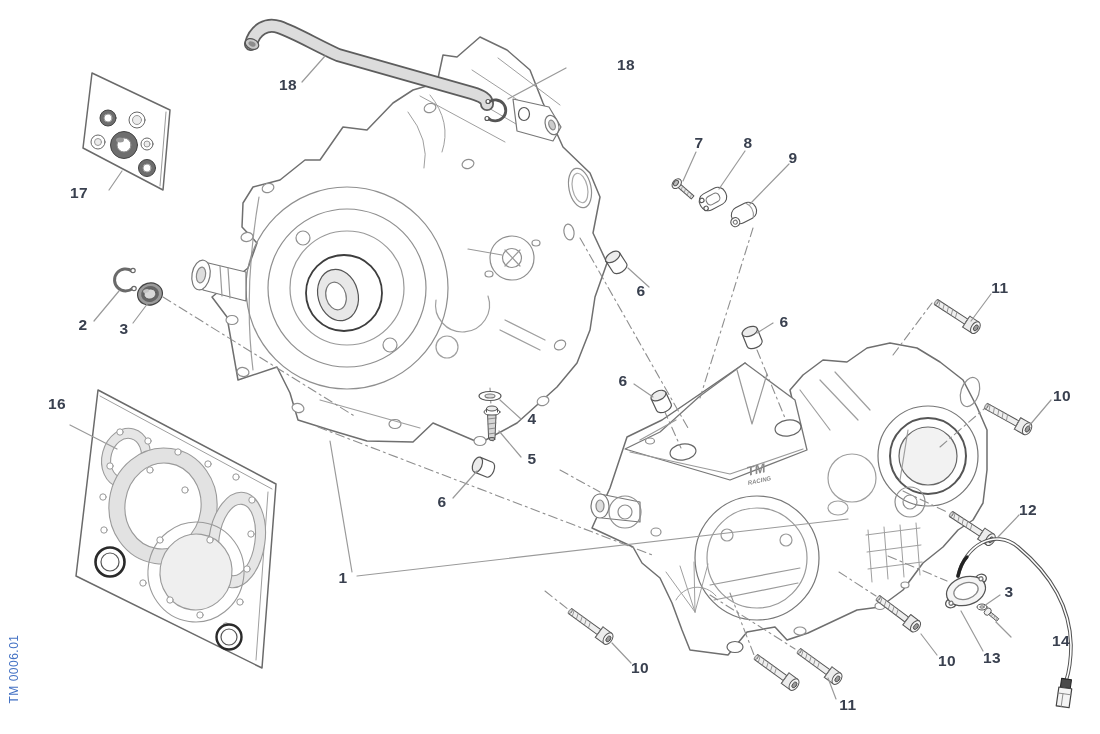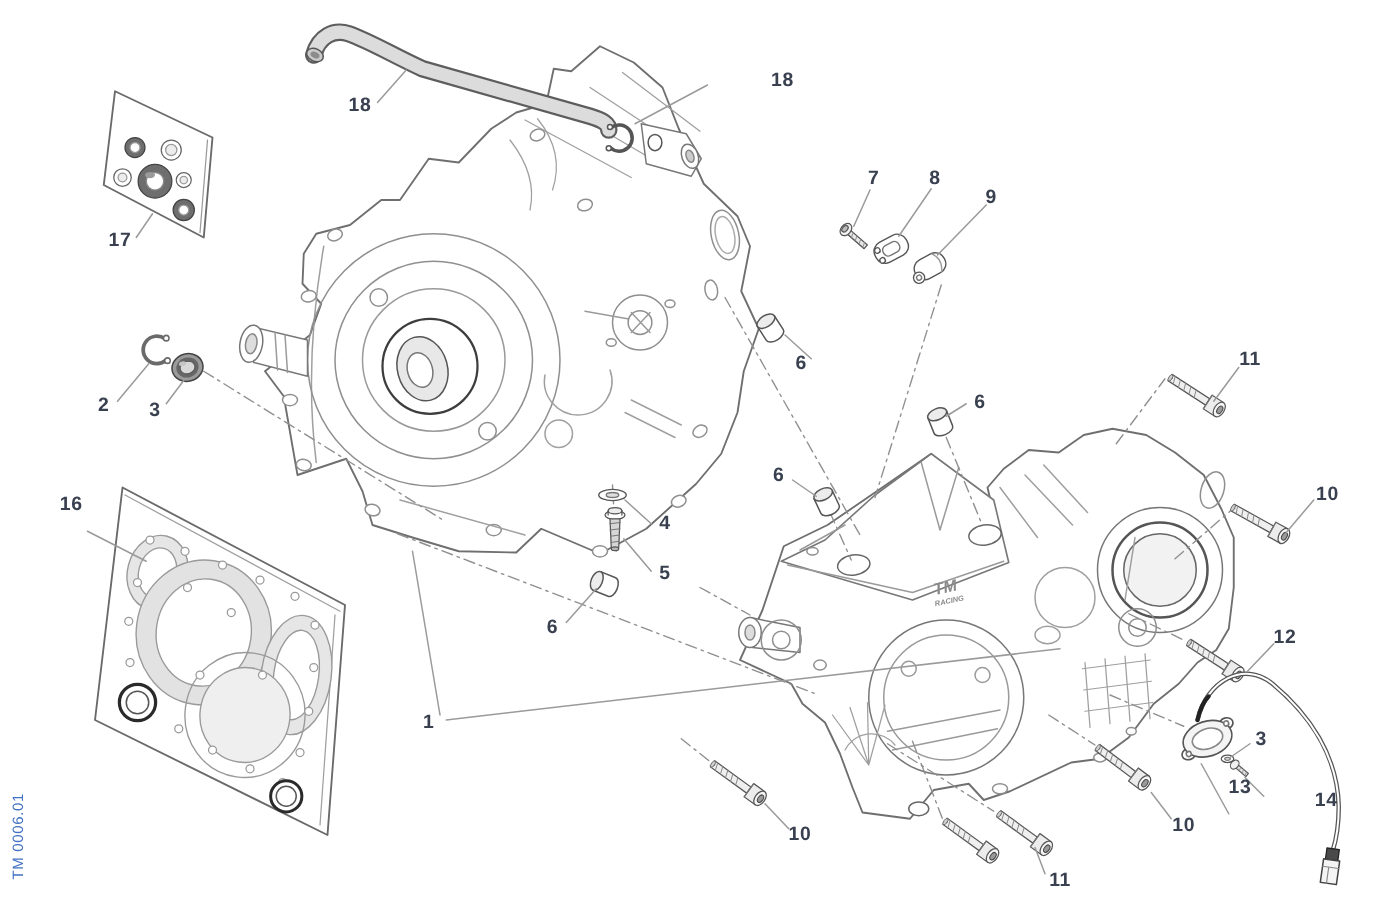--- a/index.html
+++ b/index.html
@@ -401,24 +401,24 @@
       <span class="callout" style="left: 442px; top: 502px;">6</span>
       <span class="callout" style="left: 699px; top: 143px;">7</span>
       <span class="callout" style="left: 748px; top: 143px;">8</span>
       <span class="callout" style="left: 793px; top: 158px;">9</span>
       <span class="callout" style="left: 1062px; top: 396px;">10</span>
       <span class="callout" style="left: 947px; top: 661px;">10</span>
       <span class="callout" style="left: 640px; top: 668px;">10</span>
       <span class="callout" style="left: 1000px; top: 288px;">11</span>
       <span class="callout" style="left: 848px; top: 705px;">11</span>
       <span class="callout" style="left: 1028px; top: 510px; text-align: center;">12</span>
-      <span class="callout" style="left: 992px; top: 630px;">13</span>
+      <span class="callout" style="left: 992px; top: 658px;">13</span>
       <span class="callout" style="left: 1020px; top: 641px; margin-left: 41px;">14</span>
       <span class="callout" style="left: 1009px; top: 592px;">3</span>
       <span class="callout" style="left: 57px; top: 404px;">16</span>
-      <span class="callout" style="left: 96px; top: 193px;">17</span>
+      <span class="callout" style="left: 79px; top: 193px;">17</span>
       <span class="callout" style="left: 579px; top: 65px; margin-left: 47px;">18</span>
       <span class="callout" style="left: 288px; top: 85px;">18</span>
     </div>
 
 <div class="doc-code">TM 0006.01</div>
 
 </div>
 
 </body></html>

